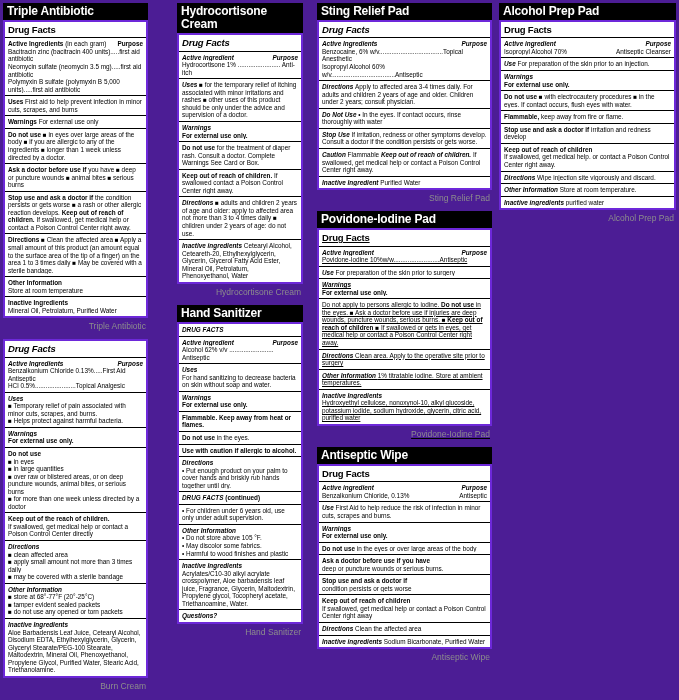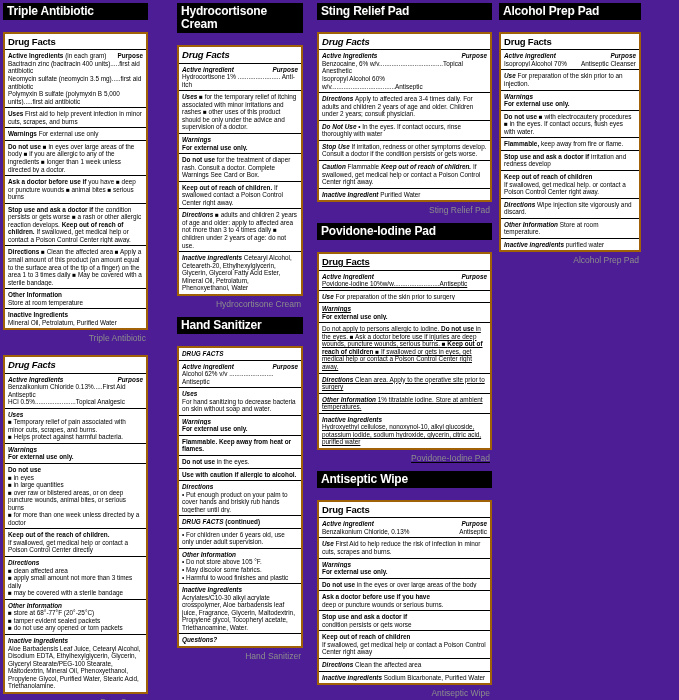--- a/index.html
+++ b/index.html
@@ -2,24 +2,24 @@
 <html><head>
 <meta charset="utf-8">
 <style>
   * { margin:0; padding:0; box-sizing:border-box; }
   html,body { width:679px; height:700px; background:#fff; font-family:"Liberation Sans", sans-serif; color:#000; overflow:hidden; }
   #sheet { position:relative; width:679px; height:700px; background:#4c1d95; }
   .col { position:absolute; top:3px; }
   .c0 { left:3px;   width:145px; }
   .c1 { left:153px; width:150px;padding-left:24px; }
   .c2 { left:310px; width:182px;padding-left:7px; }
-  .c3 { left:499px; width:142px; }
+  .c3 { left:499px; width:177px; }
   .panel { width:100%; }
   .titlebar { background:#000; color:#fff; font-weight:bold; font-size:12px; line-height:1.1; padding:2px 4px; letter-spacing:-0.2px; }
-  .box { border:2px solid #a16207; background:#fff; margin-top:12px; }
+  .box { border:2px solid #6d28d9; background:#fff; margin-top:0; }
   .section { border-top:1px solid #000; padding:2px 3px; font-size:6.4px; line-height:1.18; }
   .section:first-child { border-top:none; }
   .line { display:block; overflow:hidden; }
   .b { font-weight:bold; }
   .i { font-style:italic; }
   .r { float:right; }
   .big { font-size:9.5px; font-weight:bold; letter-spacing:-0.2px; }
   .caption { text-align:right; color:#8d8d8d; font-size:8.5px; padding:3px 2px 0 0; margin-bottom:8px; }
 </style>
 </head>

